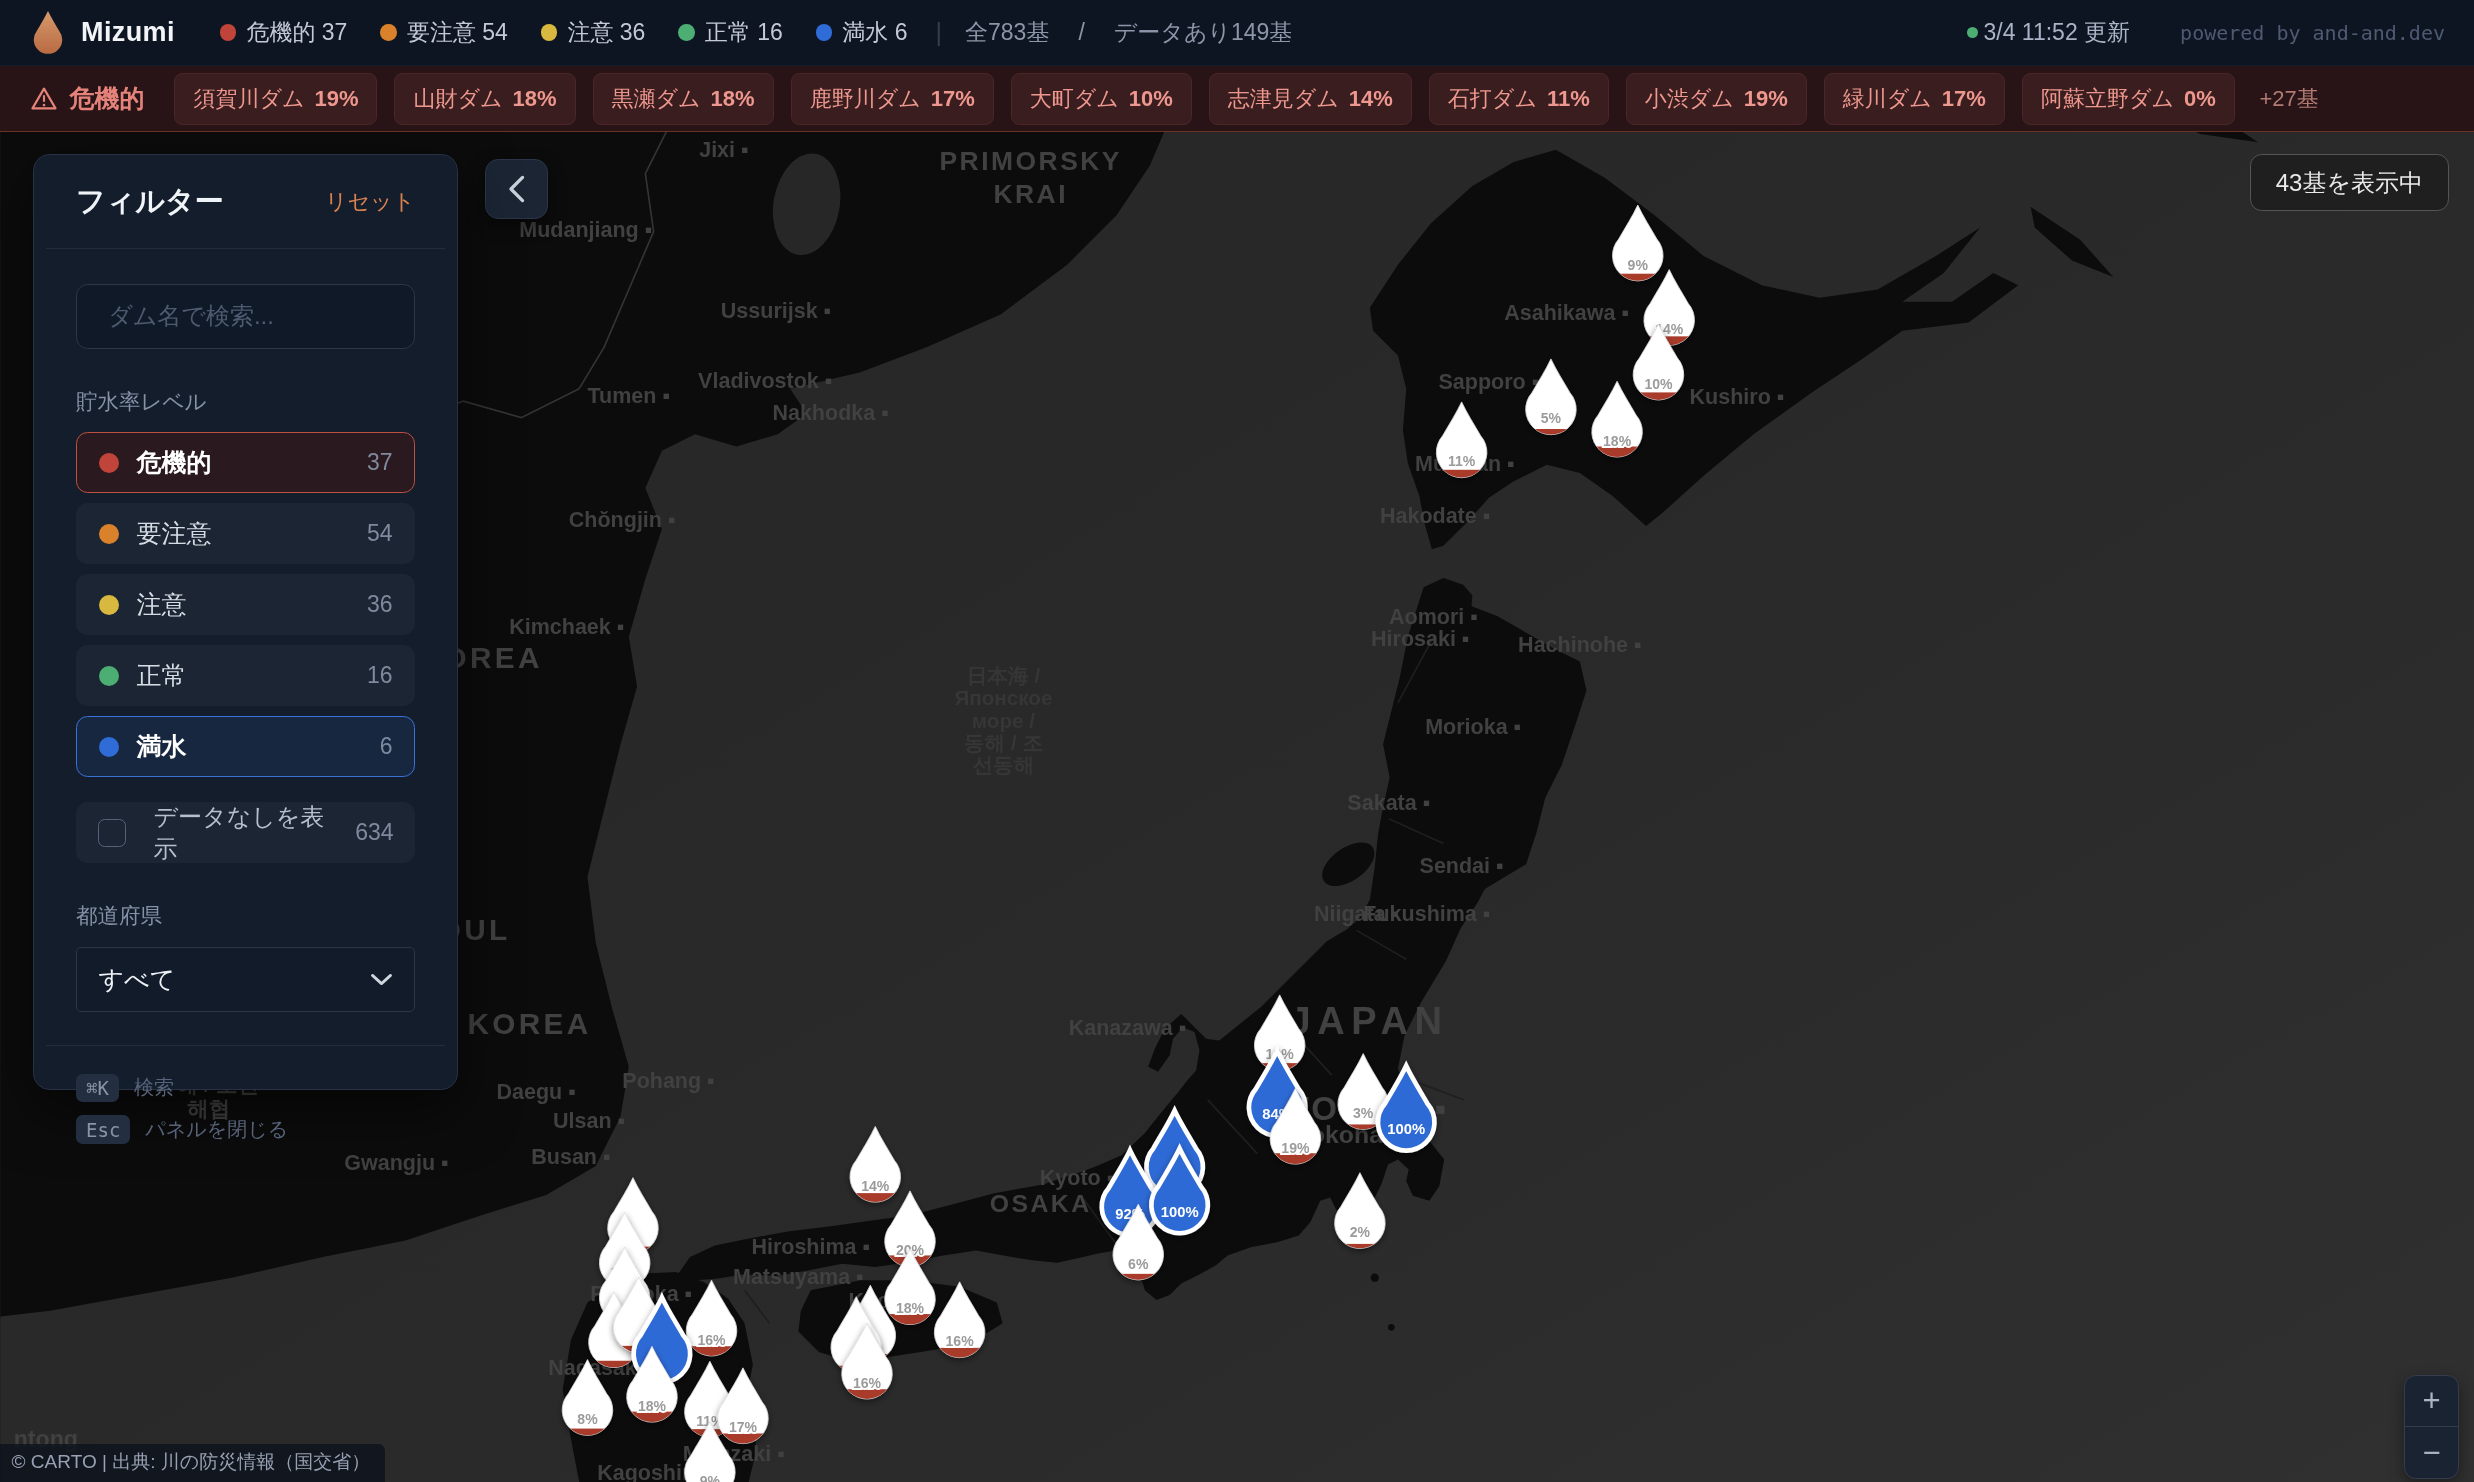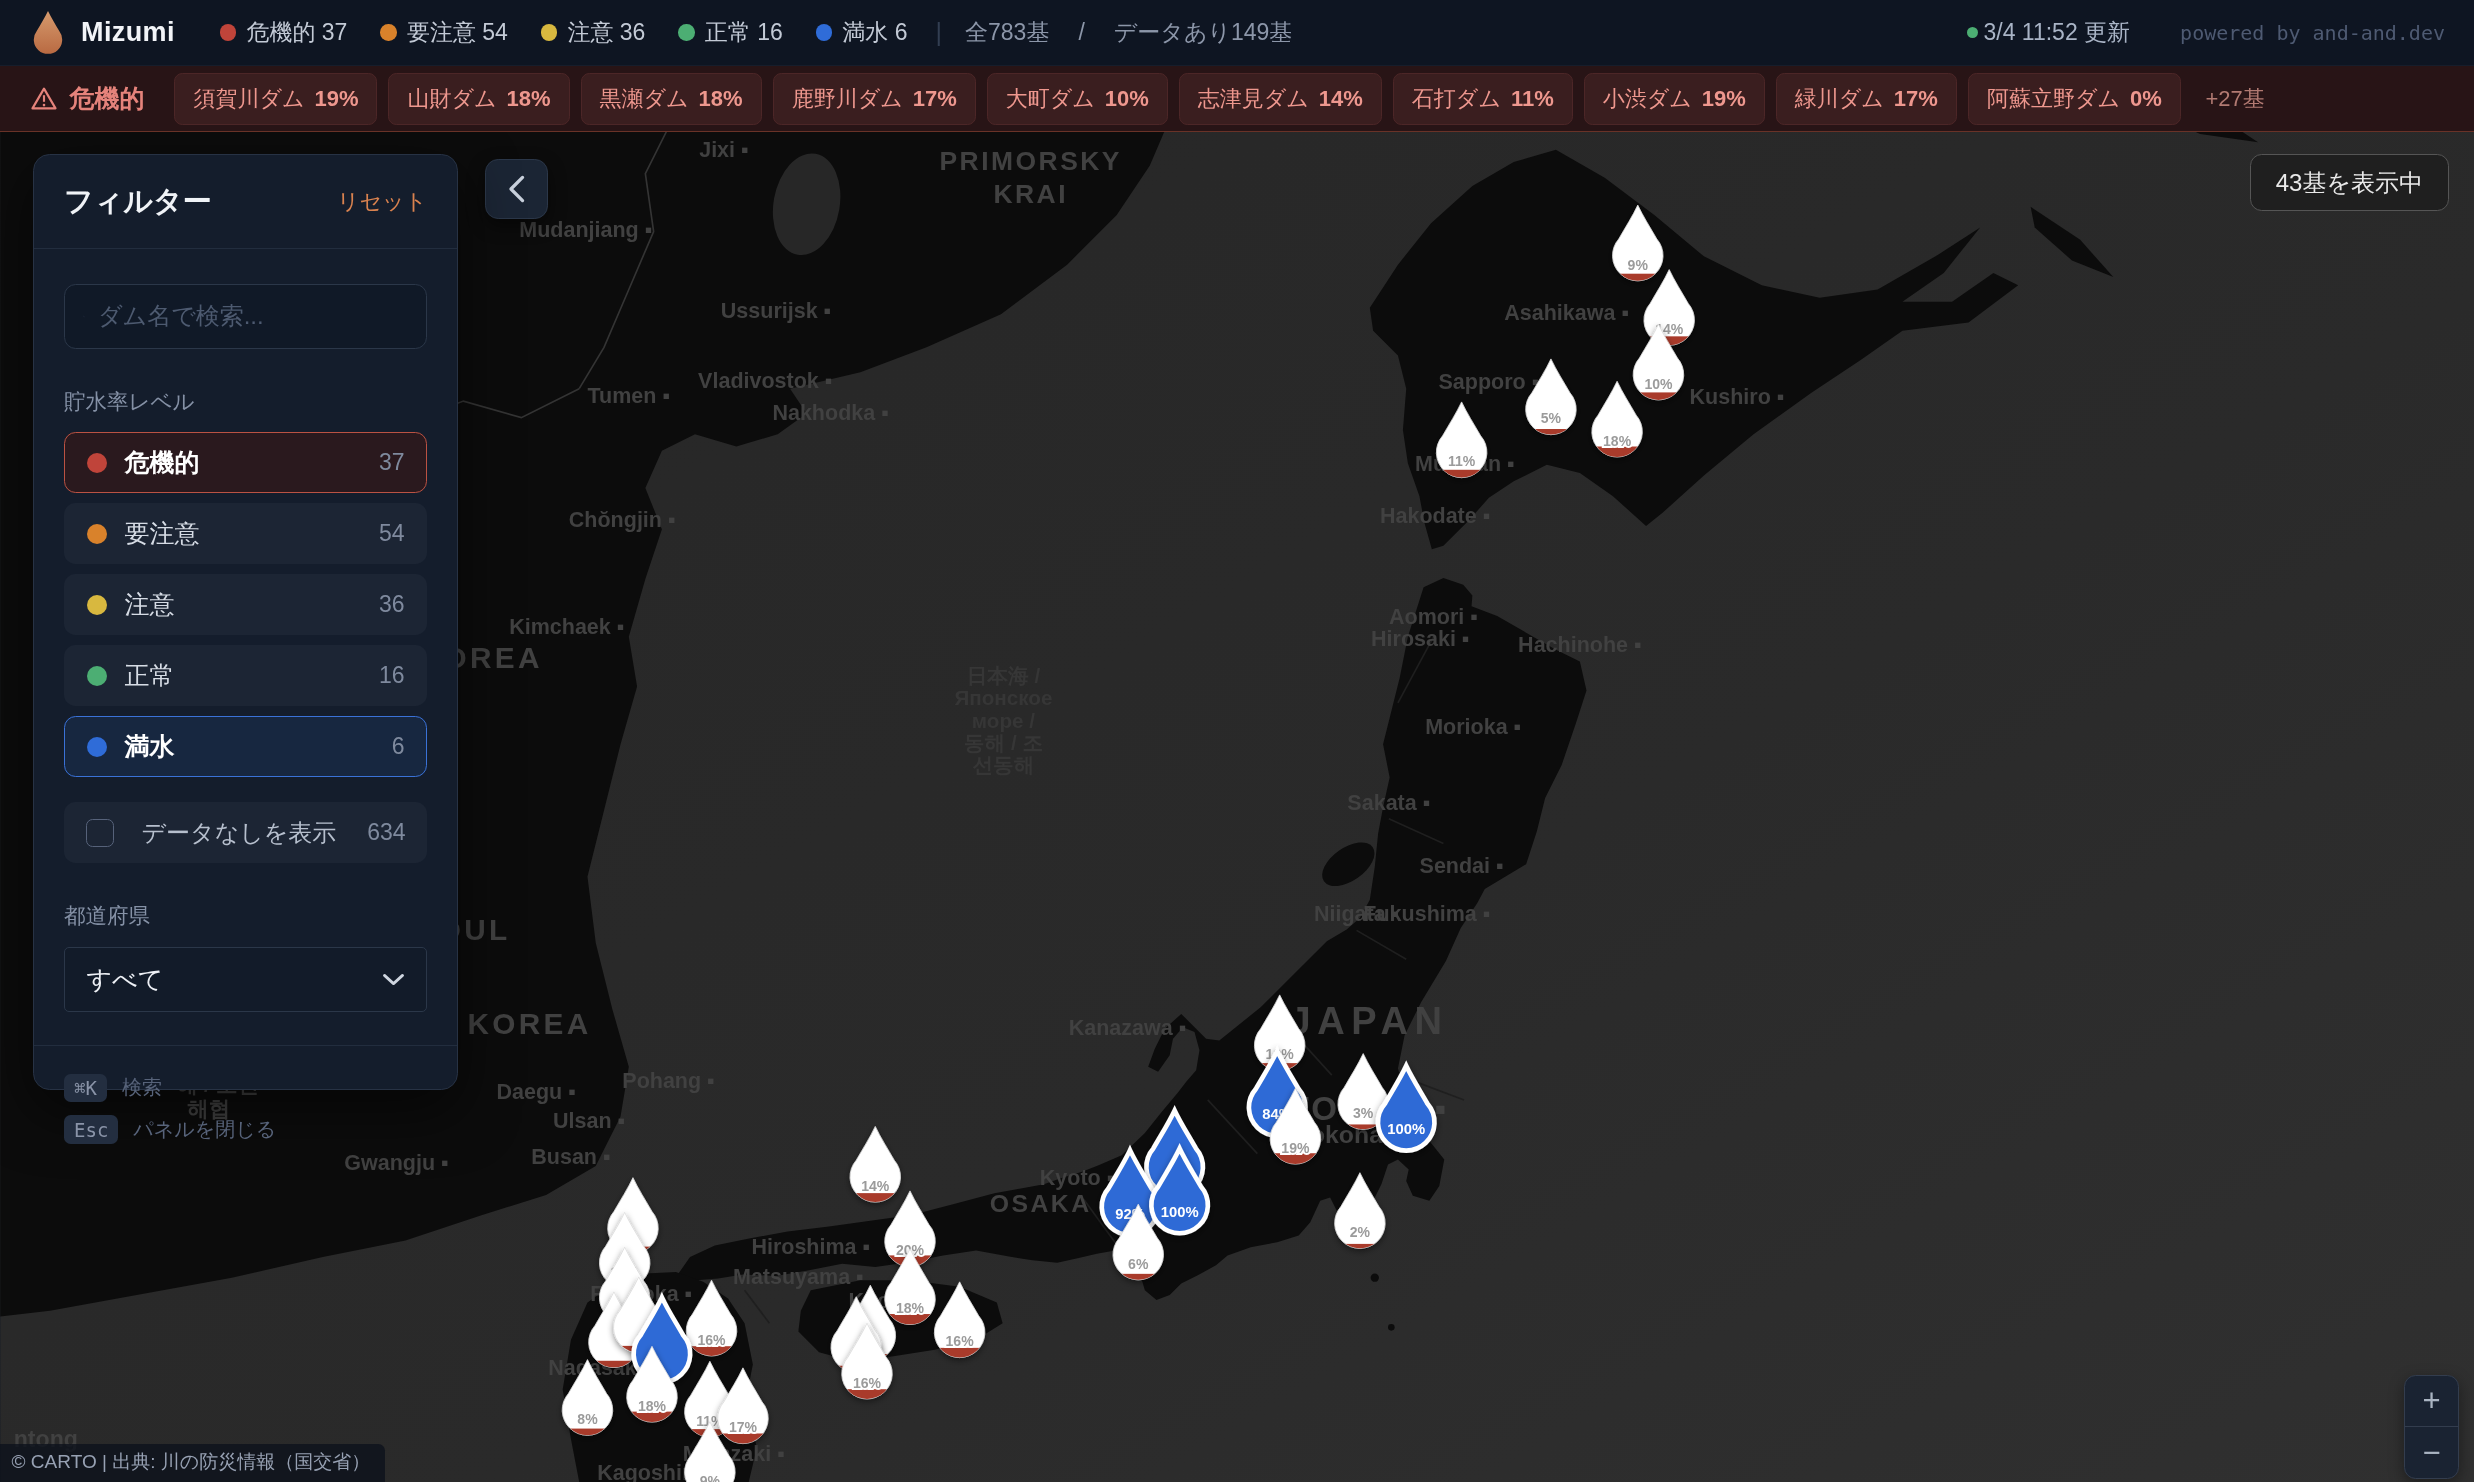--- a/index.html
+++ b/index.html
@@ -18,21 +18,21 @@
   .hdr .totals { color:#8c96a9; font-size:23px; display:flex; gap:29px; align-items:center; }
   .hdr .spacer { flex:1; }
   .hdr .updated { display:flex; align-items:center; gap:5px; color:#a9b4c6; font-size:23px; margin-right:50px; }
   .hdr .updated .dot { width:11.6px; height:11.6px; border-radius:50%; background:#4cae73; }
   .hdr .powered { color:#4e5a72; font-size:20px; font-family:"DejaVu Sans Mono", monospace; }
 
   
   .alert-bar { position:absolute; left:0; top:66px; width:2475px; height:66px; background:#281416;
     border-bottom:1.7px solid #693227; display:flex; align-items:center; padding:0 30px; z-index:40; gap:21.5px; }
   .alert-label { display:flex; align-items:center; gap:11.6px; color:#e5837b; font-size:25px; font-weight:700; margin-right:8.3px; }
-  .chips { display:flex; align-items:center; gap:11px; }
+  .chips { display:flex; align-items:center; gap:17px; }
   .chip { background:#3a1e1f; border:0.8px solid #4c2627; border-radius:8.3px; padding:10px 18px;
     color:#ee978e; font-size:22px; white-space:nowrap; }
   .chip b { font-weight:600; margin-left:10px; }
   .more-chip { color:#b27a72; font-size:22px; margin-left:3.3px; }
 
   
   .map-wrap { position:absolute; inset:0; z-index:1; cursor:grab; }
   svg text { font-family:"Liberation Sans", sans-serif; }
   .city { fill:#414141; font-weight:700; }
   .marker { cursor:pointer; }
@@ -50,21 +50,21 @@
   .zoom-btn { width:100%; height:51px; display:flex; align-items:center; justify-content:center;
     color:#aab4c2; font-size:31px; line-height:1; }
   .zoom-btn:first-child { border-bottom:0.8px solid #333d4e; }
 
   .attribution { position:absolute; left:0; bottom:0; z-index:30; background:rgba(12,17,27,.78);
     color:#97a1b3; font-size:19px; padding:5px 15px 6.6px 11.6px; border-top-right-radius:6.6px; }
 
   
   .panel { position:absolute; left:33px; top:154px; width:425px; height:936px; z-index:35;
     background:#141d2c; border:0.8px solid #273244; border-radius:16.5px;
-    box-shadow:0 20px 58px rgba(0,0,0,.55); padding:0 30px; }
+    box-shadow:0 20px 58px rgba(0,0,0,.55); padding:0 42px; }
   .panel-head { display:flex; align-items:center; justify-content:space-between; height:93px; }
   .panel-title { color:#f0f3f7; font-size:29px; font-weight:800; }
   .panel-reset { color:#d9824f; font-size:22px; cursor:pointer; }
   .panel-div { height:0.8px; background:#222d3e; margin:0 -30px; }
   .search-box { margin-top:35px; height:65px; border:1.7px solid #2b3749; border-radius:11.6px;
     display:flex; align-items:center; padding:0 18px; gap:13.2px; background:#101927; }
   .search-box input { flex:1; background:transparent; border:none; outline:none; color:#dfe5ee;
     font-size:24px; font-family:"Liberation Sans",sans-serif; }
   .search-box input::placeholder { color:#4d5a70; }
   .section-label { color:#8591a6; font-size:21.5px; margin:38px 0 16.5px; }

